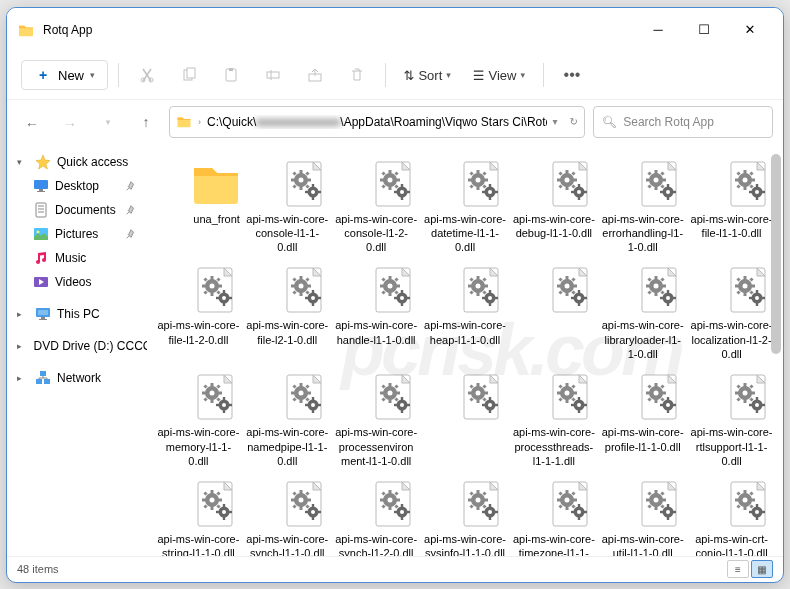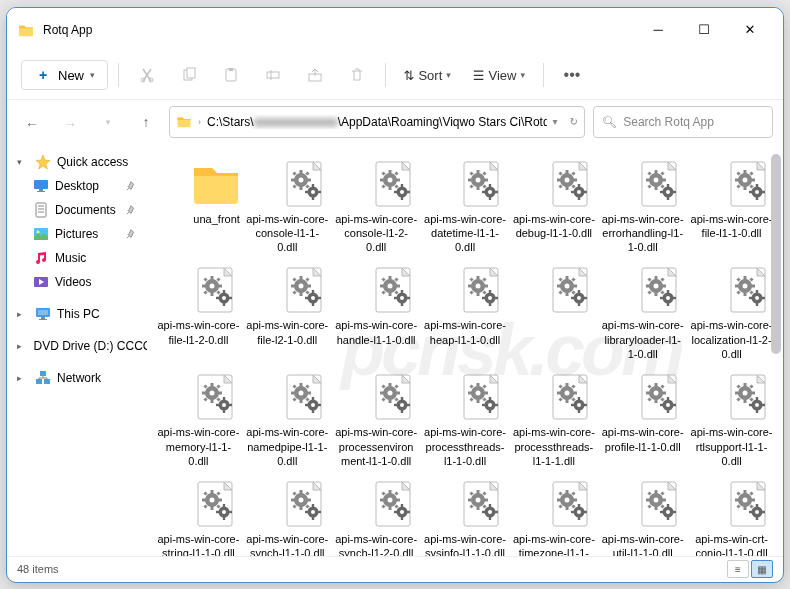--- a/index.html
+++ b/index.html
@@ -209,21 +209,21 @@
 <div class="addrrow">
   <div class="navbtn">←</div>
   <div class="navbtn disabled">→</div>
   <div class="navbtn disabled" style="font-size:9px">▾</div>
   <div class="navbtn">↑</div>
   <div class="addrbar">
     <svg class="foldericon" viewBox="0 0 18 16">
           <use href="#folder-icon"></use>
         </svg>
     <span style="font-size:9px;color:#888">›</span>
-    <span class="path"><span>C:\Stars\</span><span class="blur">xxxxxxxxxxxxxx</span><span>\AppData\Roaming\Viqwo Stars Ci\Rotq App</span></span>
+    <span class="path"><span>C:\Quick\</span><span class="blur">xxxxxxxxxxxxxx</span><span>\AppData\Roaming\Viqwo Stars Ci\Rotq App</span></span>
     <span class="chev">▾</span>
     <span class="chev" style="margin-left:6px">↻</span>
   </div>
   <div class="searchbox">
     <span>🔍︎</span>
     <span>Search Rotq App</span>
   </div>
 </div>
 
 <div class="body">
@@ -438,21 +438,20 @@
               </svg>
             </div>
             <div class="name">api-ms-win-core-processenvironment-l1-1-0.dll</div>
           </div>
           <div class="item">
             <div class="icon">
               <svg width="48" height="48" viewBox="0 0 48 48">
                 <use href="#dll-icon"></use>
               </svg>
             </div>
-            <div class="name">api-ms-win-core-processthreads-l1-1-0.dll</div>
           </div>
           <div class="item">
             <div class="icon">
               <svg width="48" height="48" viewBox="0 0 48 48">
                 <use href="#dll-icon"></use>
               </svg>
             </div>
             <div class="name">api-ms-win-core-processthreads-l1-1-1.dll</div>
           </div>
           <div class="item">

